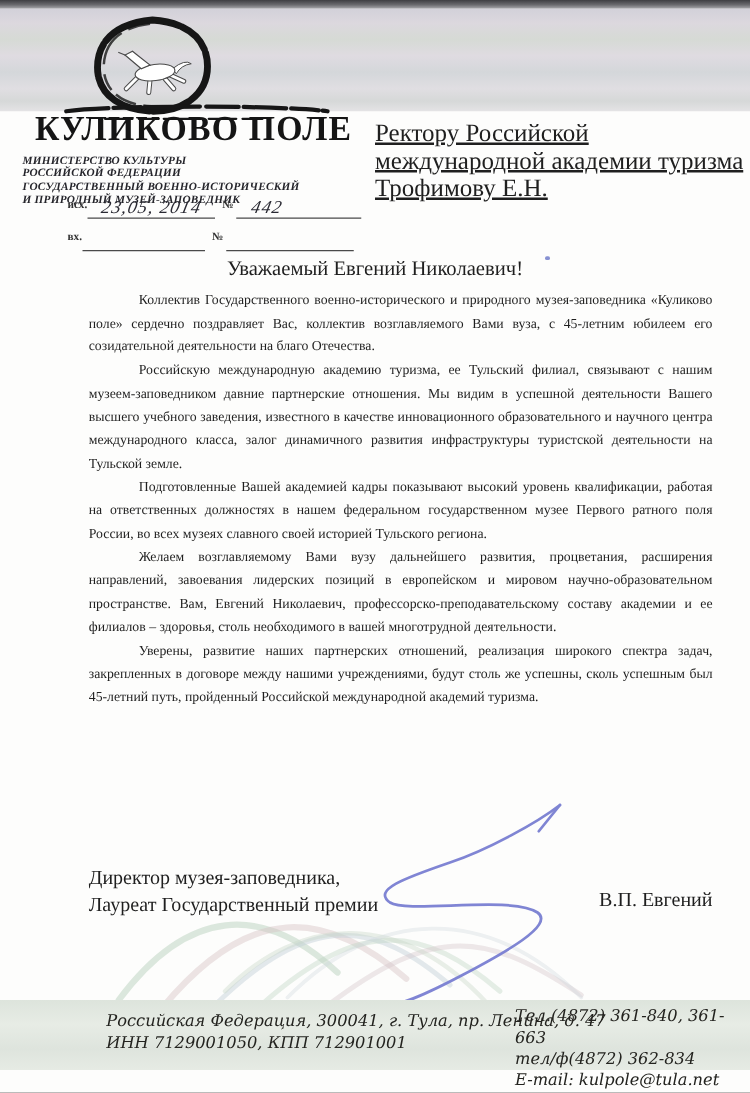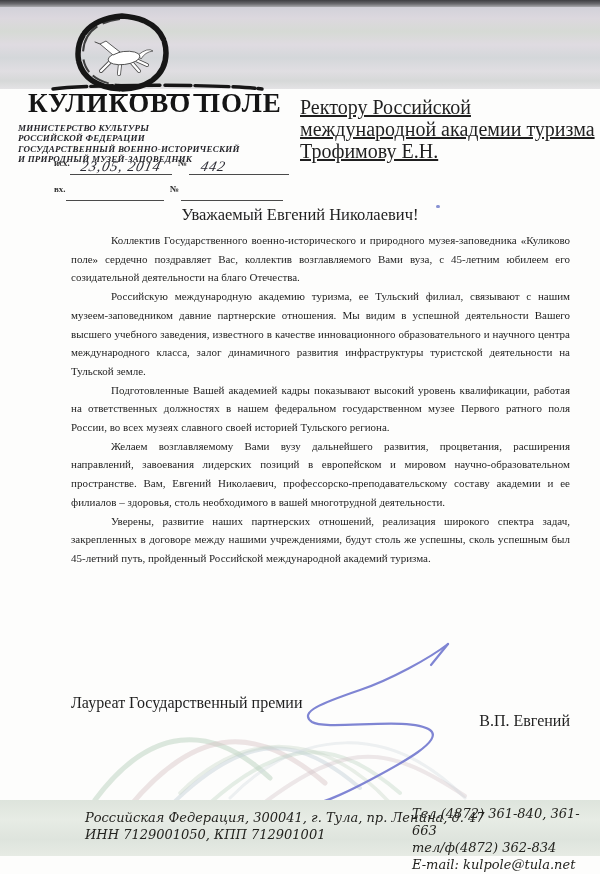--- a/index.html
+++ b/index.html
@@ -118,20 +118,21 @@
 
   <div class="letter-body">
     <p>Коллектив Государственного военно-исторического и природного музея-заповедника «Куликово поле» сердечно поздравляет Вас, коллектив возглавляемого Вами вуза, с 45-летним юбилеем его созидательной деятельности на благо Отечества.</p>
     <p>Российскую международную академию туризма, ее Тульский филиал, связывают с нашим музеем-заповедником давние партнерские отношения. Мы видим в успешной деятельности Вашего высшего учебного заведения, известного в качестве инновационного образовательного и научного центра международного класса, залог динамичного развития инфраструктуры туристской деятельности на Тульской земле.</p>
     <p>Подготовленные Вашей академией кадры показывают высокий уровень квалификации, работая на ответственных должностях в нашем федеральном государственном музее Первого ратного поля России, во всех музеях славного своей историей Тульского региона.</p>
     <p>Желаем возглавляемому Вами вузу дальнейшего развития, процветания, расширения направлений, завоевания лидерских позиций в европейском и мировом научно-образовательном пространстве. Вам, Евгений Николаевич, профессорско-преподавательскому составу академии и ее филиалов – здоровья, столь необходимого в вашей многотрудной деятельности.</p>
     <p>Уверены, развитие наших партнерских отношений, реализация широкого спектра задач, закрепленных в договоре между нашими учреждениями, будут столь же успешны, сколь успешным был 45-летний путь, пройденный Российской международной академий туризма.</p>
   </div>
 
   <div class="sig-block">
+    <div>Директор музея-заповедника,</div>
     <div>Лауреат Государственный премии</div>
   </div>
   <div class="sig-name">В.П. Евгений</div>
 
   <svg class="overlay-svg" viewBox="0 0 480 186">
     <g fill="none" stroke-linecap="round">
       <path d="M35,172 C90,98 150,94 210,150" stroke="#b9d2bd" stroke-width="5" opacity="0.5"></path>
       <path d="M70,178 C140,94 200,99 265,155" stroke="#d8c3c6" stroke-width="5" opacity="0.45"></path>
       <path d="M110,178 C190,99 240,109 300,160" stroke="#c2cfd8" stroke-width="4" opacity="0.45"></path>
       <path d="M150,175 C230,104 280,114 340,165" stroke="#bfd4c2" stroke-width="4" opacity="0.4"></path>

